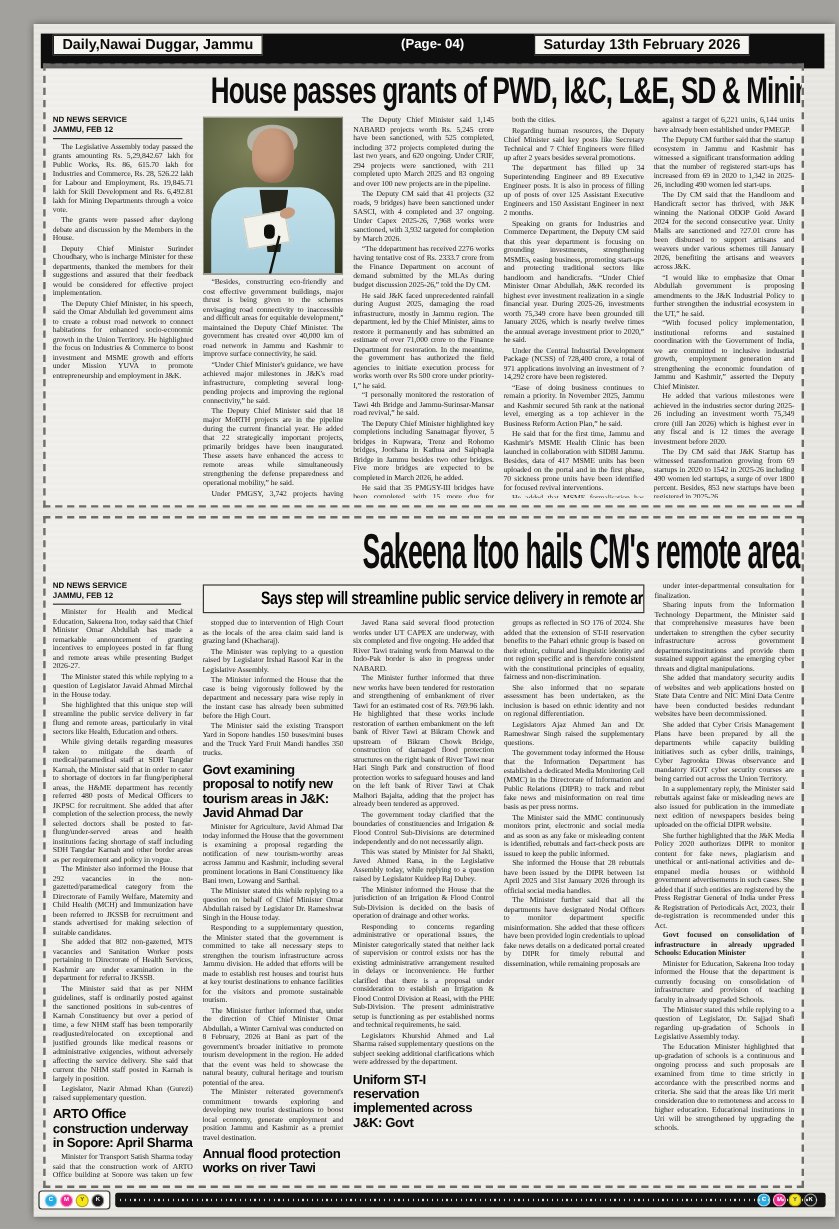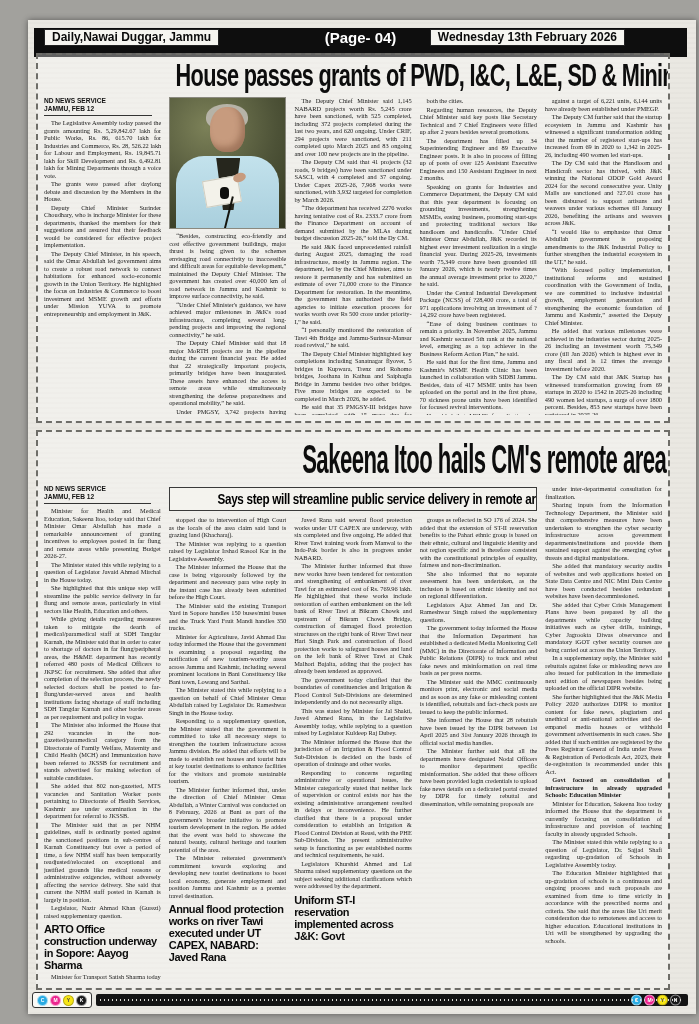--- a/index.html
+++ b/index.html
@@ -9,21 +9,21 @@
     background:#eae8e2;box-shadow:0 0 6px rgba(0,0,0,.45);
     background-image:repeating-linear-gradient(0deg,rgba(0,0,0,.015) 0 2px,transparent 2px 5px);}
   
   .mast{position:absolute;left:6px;top:8px;right:9px;height:29px;background:#0e0e0e;}
   .mastbox{position:absolute;top:1px;height:15px;line-height:15px;background:#f6f5f0;
     border:1px solid #222;padding:0 7px;font-weight:700;font-size:12px;color:#0b0b0b;
     white-space:nowrap;}
   .mastbox.left{left:10px;}
   .mastbox.right{right:62px;}
   .mastcenter{position:absolute;left:0;right:0;text-align:center;color:#fff;
-    font-weight:700;font-size:15px;line-height:19px;}
+    font-weight:700;font-size:11px;line-height:19px;}
   
   .article{position:absolute;left:8px;width:634px;border:2px dashed #6e6d68;
     background:rgba(255,255,255,.35);box-sizing:border-box;}
   .a1{top:33px;height:370px;}
   .a2{top:410px;height:560px;}
   h1{margin:0;text-align:center;color:#0d0d0d;overflow:hidden;}
   .headline1{font-size:31px;line-height:36px;margin-top:3px;}
   .headline2{font-size:41px;line-height:46px;margin-top:4px;}
   .squeeze1,.squeeze2{display:inline-block;white-space:nowrap;font-weight:700;
     letter-spacing:-1px;transform-origin:center;}
@@ -87,21 +87,21 @@
 </style>
 </head>
 <body>
 
 <div class="stage">
   <div class="paper">
 
     <header class="mast">
       <span class="mastbox left">Daily,Nawai Duggar, Jammu</span>
       <span class="mastcenter">(Page- 04)</span>
-      <span class="mastbox right">Wednesday 13th February 2026</span>
+      <span class="mastbox right">Saturday 13th February 2026</span>
     </header>
 
     <section class="article a1">
       <h1 class="headline1"><span class="squeeze1">House passes grants of PWD, I&amp;C, L&amp;E, SD &amp; Mining Departments</span></h1>
       <div class="cols a1cols">
         <div class="col">
           <div class="byline">
             <div>ND NEWS SERVICE</div>
             <div>JAMMU, FEB 12</div>
           </div>
@@ -172,32 +172,33 @@
           </div>
           <div>
               <p class="para">Minister for Health and Medical Education, Sakeena Itoo, today said that Chief Minister Omar Abdullah has made a remarkable announcement of granting incentives to employees posted in far flung and remote areas while presenting Budget 2026-27.</p>
               <p class="para">The Minister stated this while replying to a question of Legislator Javaid Ahmad Mirchal in the House today.</p>
               <p class="para">She highlighted that this unique step will streamline the public service delivery in far flung and remote areas, particularly in vital sectors like Health, Education and others.</p>
               <p class="para">While giving details regarding measures taken to mitigate the dearth of medical/paramedical staff at SDH Tangdar Karnah, the Minister said that in order to cater to shortage of doctors in far flung/peripheral areas, the H&amp;ME department has recently referred 480 posts of Medical Officers to JKPSC for recruitment. She added that after completion of the selection process, the newly selected doctors shall be posted to far-flung/under-served areas and health institutions facing shortage of staff including SDH Tangdar Karnah and other border areas as per requirement and policy in vogue.</p>
               <p class="para">The Minister also informed the House that 292 vacancies in the non-gazetted/paramedical category from the Directorate of Family Welfare, Maternity and Child Health (MCH) and Immunization have been referred to JKSSB for recruitment and stands advertised for making selection of suitable candidates.</p>
               <p class="para">She added that 802 non-gazetted, MTS vacancies and Sanitation Worker posts pertaining to Directorate of Health Services, Kashmir are under examination in the department for referral to JKSSB.</p>
               <p class="para">The Minister said that as per NHM guidelines, staff is ordinarily posted against the sanctioned positions in sub-centres of Karnah Constituency but over a period of time, a few NHM staff has been temporarily readjusted/relocated on exceptional and justified grounds like medical reasons or administrative exigencies, without adversely affecting the service delivery. She said that current the NHM staff posted in Karnah is largely in position.</p>
               <p class="para">Legislator, Nazir Ahmad Khan (Gurezi) raised supplementary question.</p>
-              <h3 class="subhead">ARTO Office construction underway in Sopore: Aayog Sharma</h3>
+              <h3 class="subhead">ARTO Office construction underway in Sopore: April Sharma</h3>
               <p class="para">Minister for Transport Satish Sharma today said that the construction work of ARTO Office building at Sopore was taken up few years back and subsequently</p>
             </div>
         </div>
         <div class="mid">
           <div class="standfirst"><span class="squeezeS">Says step will streamline public service delivery in remote areas</span></div>
           <div class="midcols">
             <div class="col">
                 <p class="para">stopped due to intervention of High Court as the locals of the area claim said land is grazing land (Khacharaj).</p>
                 <p class="para">The Minister was replying to a question raised by Legislator Irshad Rasool Kar in the Legislative Assembly.</p>
                 <p class="para">The Minister informed the House that the case is being vigorously followed by the department and necessary para wise reply in the instant case has already been submitted before the High Court.</p>
                 <p class="para">The Minister said the existing Transport Yard in Sopore handles 150 buses/mini buses and the Truck Yard Fruit Mandi handles 350 trucks.</p>
+                <h3 class="subhead">Govt examining proposal to notify new tourism areas in J&amp;K: Javid Ahmad Dar</h3>
                 <p class="para">Minister for Agriculture, Javid Ahmad Dar today informed the House that the government is examining a proposal regarding the notification of new tourism-worthy areas across Jammu and Kashmir, including several prominent locations in Bani Constituency like Bani town, Lowang and Sarthal.</p>
                 <p class="para">The Minister stated this while replying to a question on behalf of Chief Minister Omar Abdullah raised by Legislator Dr. Rameshwar Singh in the House today.</p>
                 <p class="para">Responding to a supplementary question, the Minister stated that the government is committed to take all necessary steps to strengthen the tourism infrastructure across Jammu division. He added that efforts will be made to establish rest houses and tourist huts at key tourist destinations to enhance facilities for the visitors and promote sustainable tourism.</p>
                 <p class="para">The Minister further informed that, under the direction of Chief Minister Omar Abdullah, a Winter Carnival was conducted on 8 February, 2026 at Bani as part of the government's broader initiative to promote tourism development in the region. He added that the event was held to showcase the natural beauty, cultural heritage and tourism potential of the area.</p>
                 <p class="para">The Minister reiterated government's commitment towards exploring and developing new tourist destinations to boost local economy, generate employment and position Jammu and Kashmir as a premier travel destination.</p>
                 <h3 class="subhead">Annual flood protection works on river Tawi executed under UT CAPEX, NABARD: Javed Rana</h3>
               </div>
             <div class="col">
                 <p class="para">Javed Rana said several flood protection works under UT CAPEX are underway, with six completed and five ongoing. He added that River Tawi training work from Manwal to the Indo-Pak border is also in progress under NABARD.</p>
                 <p class="para">The Minister further informed that three new works have been tendered for restoration and strengthening of embankment of river Tawi for an estimated cost of Rs. 769.96 lakh. He highlighted that these works include restoration of earthen embankment on the left bank of River Tawi at Bikram Chowk and upstream of Bikram Chowk Bridge, construction of damaged flood protection structures on the right bank of River Tawi near Hari Singh Park and construction of flood protection works to safeguard houses and land on the left bank of River Tawi at Chak Malhori Bajalta, adding that the project has already been tendered as approved.</p>

